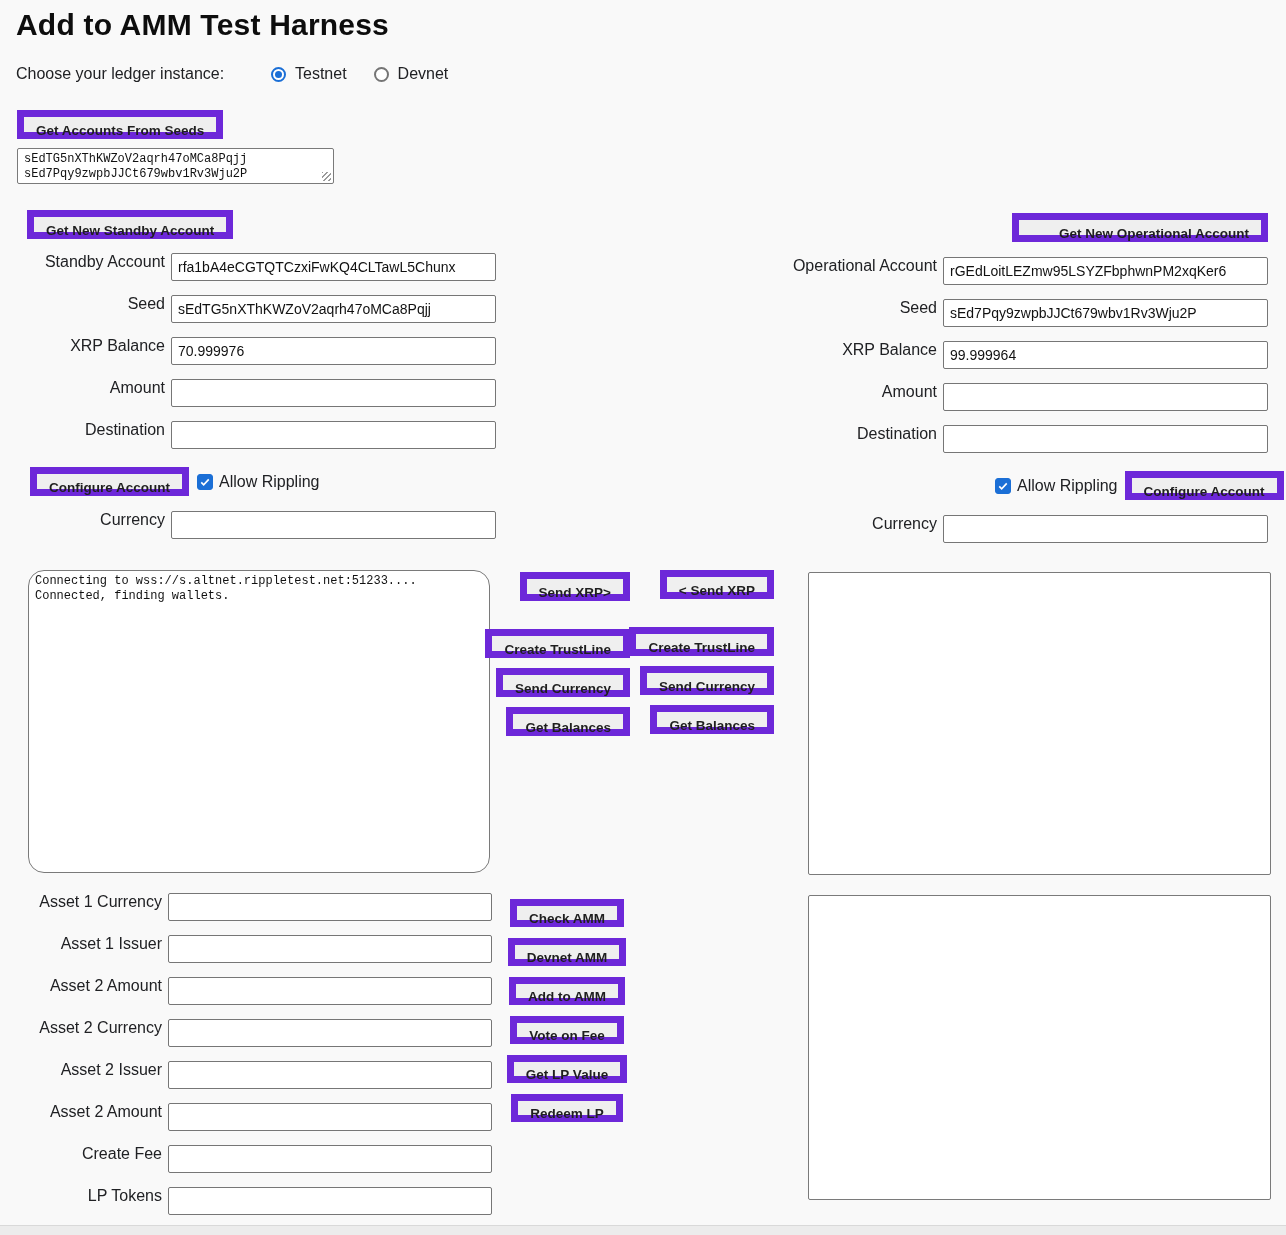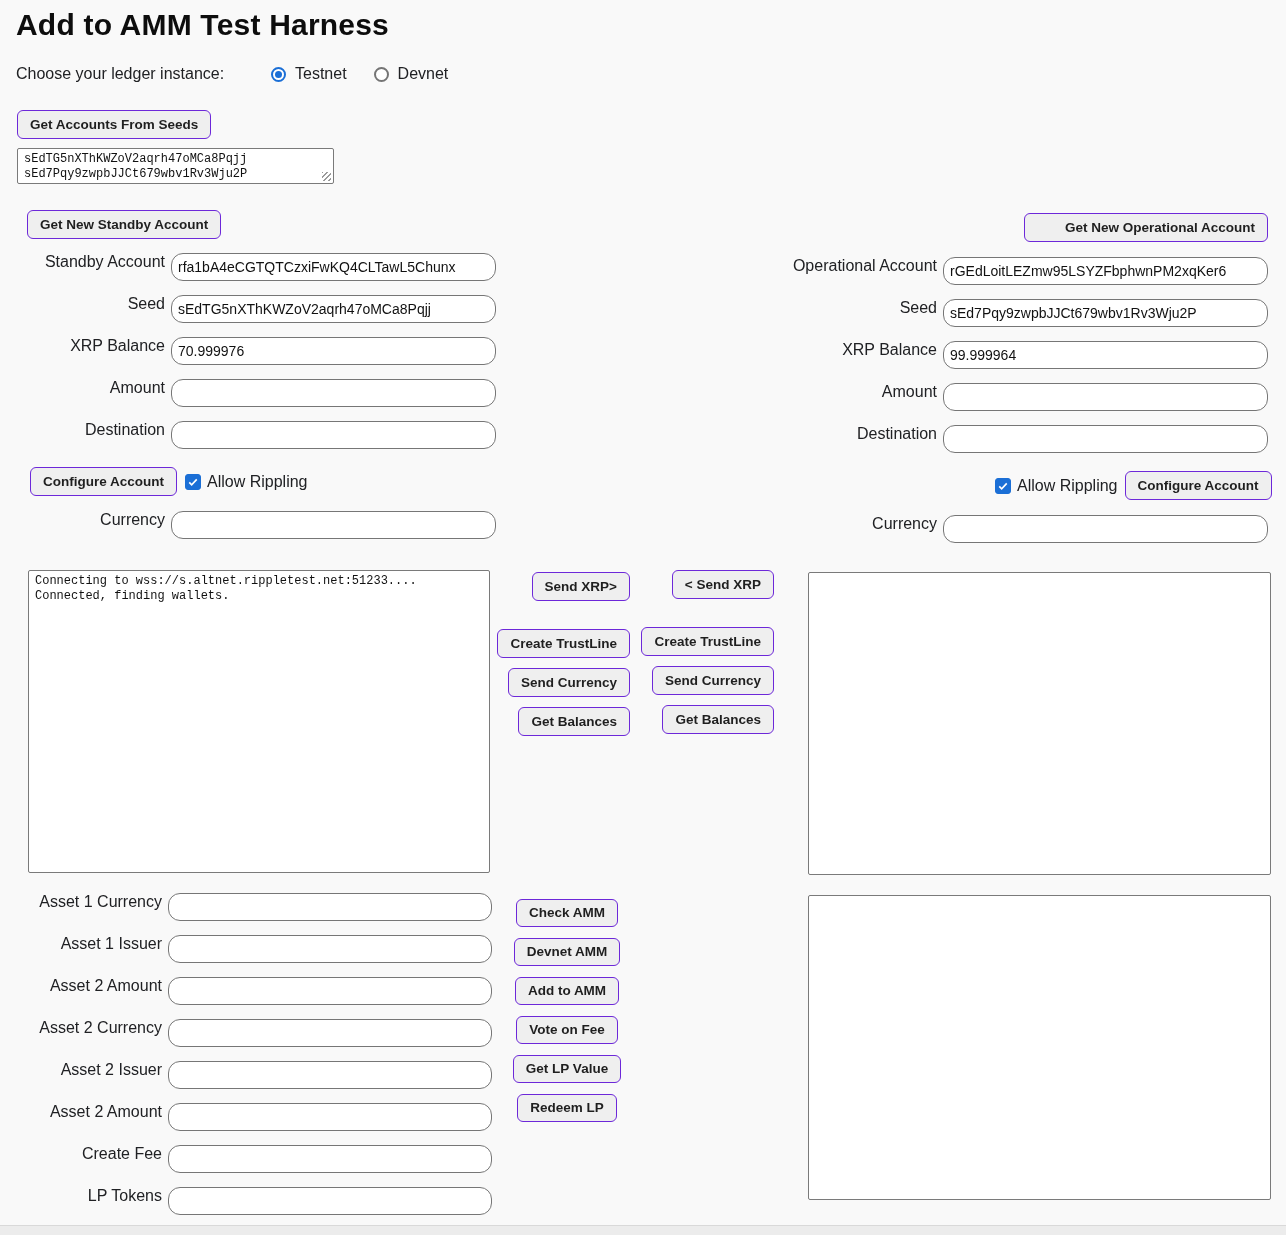--- a/index.html
+++ b/index.html
@@ -11,30 +11,30 @@
   .title{position:absolute;left:16px;top:8px;margin:0;font-size:30px;font-weight:700;color:#0d0d0d;letter-spacing:.2px;}
   .ledger-row{position:absolute;left:16px;top:65px;display:flex;align-items:center;font-size:16px;}
   .ledger-label{width:255px;color:#202124;}
   .radio-opt{display:flex;align-items:center;margin-right:27px;cursor:default;}
   .radio{width:15px;height:15px;border-radius:50%;box-sizing:border-box;border:2px solid #757575;background:#fff;position:relative;margin-right:9px;}
   .radio.on{border-color:#1b6fd6;}
   .radio.on::after{content:"";position:absolute;inset:2px;border-radius:50%;background:#1b6fd6;}
   
   .btn{
     box-sizing:border-box;display:inline-block;height:29px;line-height:27px;padding:0 12px;
-    background:#efefef;border:1px solid #6d28d9;border-radius:6px;
+    background:#efefef;border:7px solid #6d28d9;border-radius:0;
     font-family:inherit;font-size:13.5px;font-weight:600;color:#1f1f1f;text-align:center;white-space:nowrap;
   }
   .abs{position:absolute;}
   
   .form-col{position:absolute;width:496px;}
   .frow{display:flex;align-items:flex-start;height:41px;margin-bottom:1px;}
   .frow label{flex:1;text-align:right;padding-right:6px;font-size:16px;color:#202124;white-space:nowrap;}
   .frow input{
-    box-sizing:border-box;width:325px;height:28px;border:1px solid #767676;border-radius:12px;
+    box-sizing:border-box;width:325px;height:28px;border:1px solid #767676;border-radius:2px;
     background:#fff;padding:0 6px;font-family:"Liberation Sans",sans-serif;font-size:14px;color:#111;
   }
   .cfg-row{position:absolute;display:flex;align-items:center;height:29px;}
   .cfg-row .lbl{font-size:16px;color:#202124;white-space:nowrap;}
   .checkbox{width:16px;height:16px;border-radius:3px;box-sizing:border-box;border:1px solid #757575;background:#fff;display:inline-flex;align-items:center;justify-content:center;}
   .checkbox.on{background:#1b6fd6;border-color:#1b6fd6;}
   .checkbox svg{width:12px;height:12px;display:none;}
   .checkbox.on svg{display:block;}
   
   .ta{
@@ -156,21 +156,21 @@
     <button class="btn" style="margin-left:7px;">Configure Account</button>
   </div>
 
   <div class="form-col" style="left:772px;top:515px;">
     <div class="frow">
       <label>Currency</label>
       <input type="text" value="" style="">
     </div>
   </div>
 
-  <textarea class="ta" style="left: 28px; top: 570px; width: 462px; height: 303px;" spellcheck="false">Connecting to wss://s.altnet.rippletest.net:51233....
+  <textarea class="ta" style="left: 28px; top: 570px; width: 462px; height: 303px; border-radius: 16px;" spellcheck="false">Connecting to wss://s.altnet.rippletest.net:51233....
 Connected, finding wallets.</textarea>
 
   <div class="ops-col" style="left:505px;top:572px;width:125px;">
     <button class="btn">Send XRP&gt;</button>
     <button class="btn">Create TrustLine</button>
     <button class="btn">Send Currency</button>
     <button class="btn">Get Balances</button>
   </div>
 
   <div class="ops-col" style="left:649px;top:570px;width:125px;">

